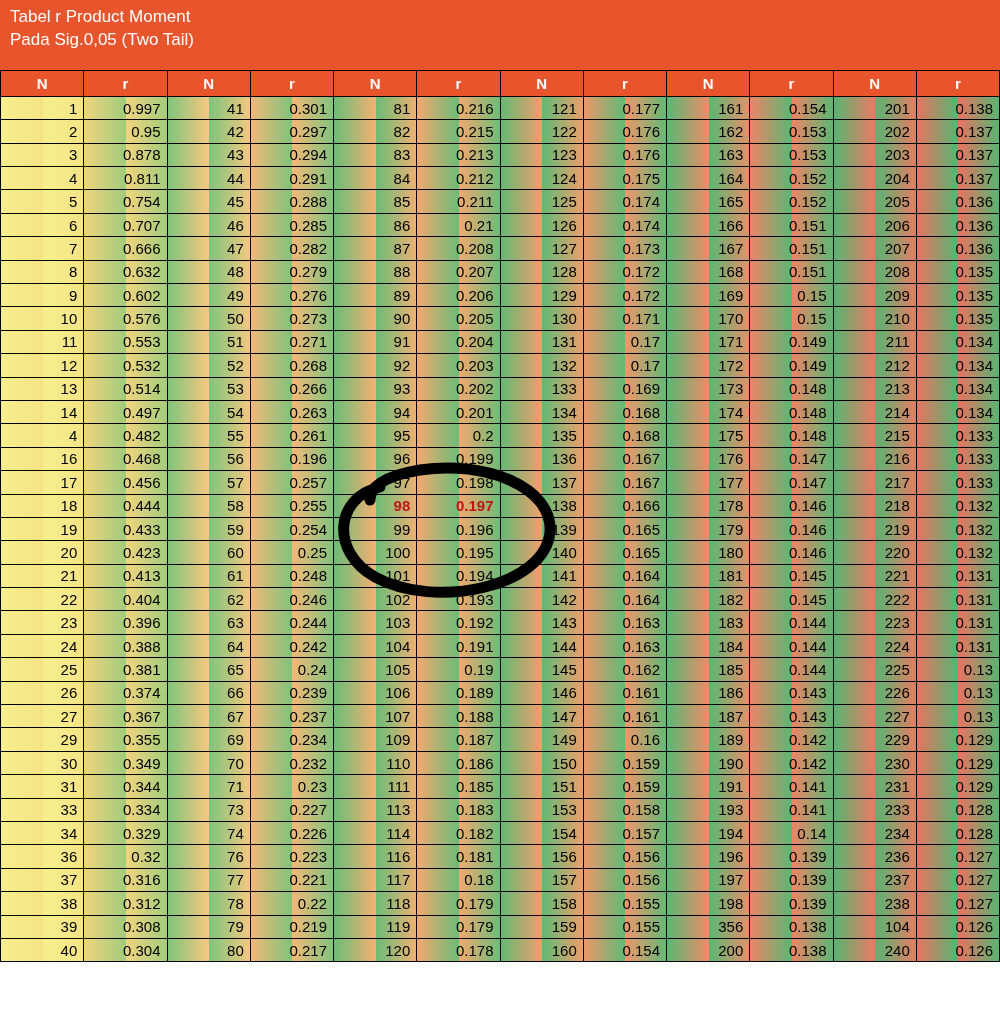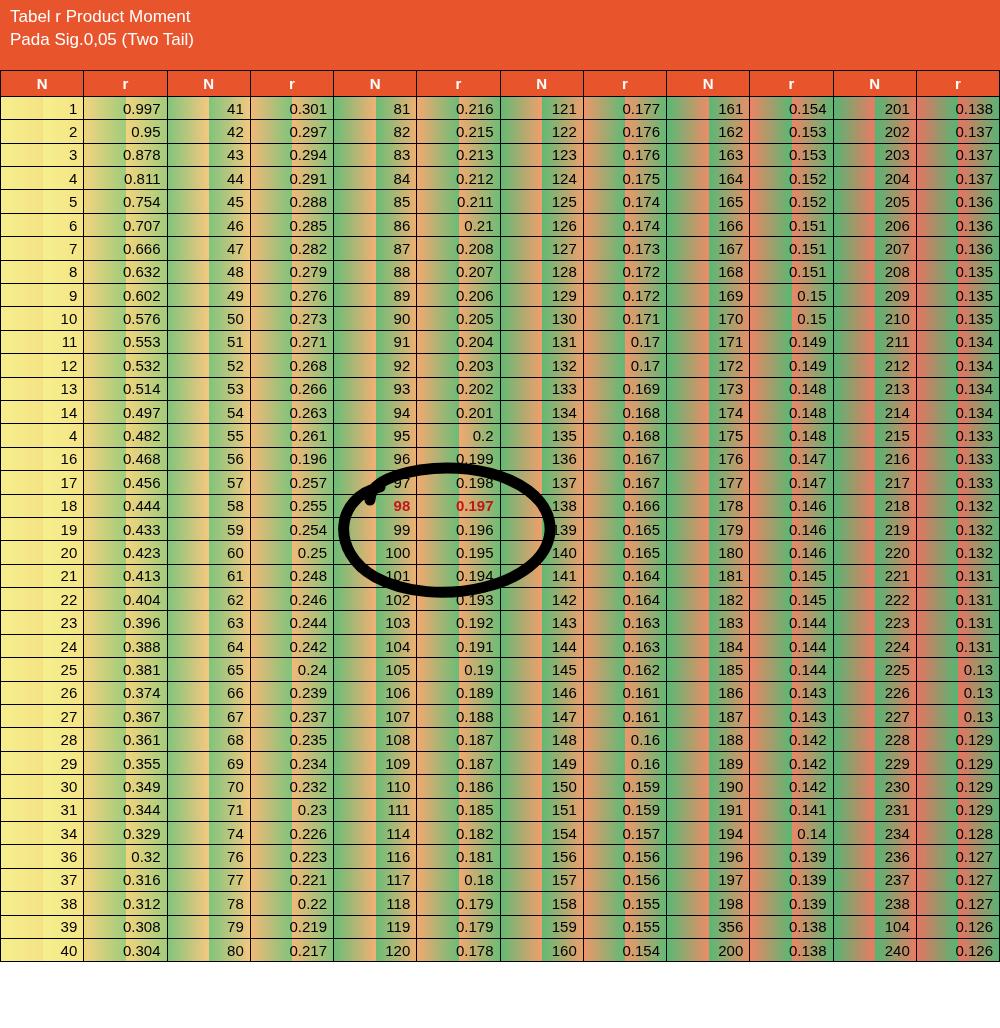--- a/index.html
+++ b/index.html
@@ -502,34 +502,20 @@
         <td colspan="2">107</td>
         <td colspan="2">0.188</td>
         <td colspan="2">147</td>
         <td colspan="2">0.161</td>
         <td colspan="2">187</td>
         <td colspan="2">0.143</td>
         <td colspan="2">227</td>
         <td colspan="2">0.13</td>
       </tr>
       <tr>
-        <td colspan="2">28</td>
-        <td colspan="2">0.361</td>
-        <td colspan="2">68</td>
-        <td colspan="2">0.235</td>
-        <td colspan="2">108</td>
-        <td colspan="2">0.187</td>
-        <td colspan="2">148</td>
-        <td colspan="2">0.16</td>
-        <td colspan="2">188</td>
-        <td colspan="2">0.142</td>
-        <td colspan="2">228</td>
-        <td colspan="2">0.129</td>
-      </tr>
-      <tr>
         <td colspan="2">29</td>
         <td colspan="2">0.355</td>
         <td colspan="2">69</td>
         <td colspan="2">0.234</td>
         <td colspan="2">109</td>
         <td colspan="2">0.187</td>
         <td colspan="2">149</td>
         <td colspan="2">0.16</td>
         <td colspan="2">189</td>
         <td colspan="2">0.142</td>
@@ -558,20 +544,34 @@
         <td colspan="2">111</td>
         <td colspan="2">0.185</td>
         <td colspan="2">151</td>
         <td colspan="2">0.159</td>
         <td colspan="2">191</td>
         <td colspan="2">0.141</td>
         <td colspan="2">231</td>
         <td colspan="2">0.129</td>
       </tr>
       <tr>
+        <td colspan="2">33</td>
+        <td colspan="2">0.334</td>
+        <td colspan="2">73</td>
+        <td colspan="2">0.227</td>
+        <td colspan="2">113</td>
+        <td colspan="2">0.183</td>
+        <td colspan="2">153</td>
+        <td colspan="2">0.158</td>
+        <td colspan="2">193</td>
+        <td colspan="2">0.141</td>
+        <td colspan="2">233</td>
+        <td colspan="2">0.128</td>
+      </tr>
+      <tr>
         <td colspan="2">34</td>
         <td colspan="2">0.329</td>
         <td colspan="2">74</td>
         <td colspan="2">0.226</td>
         <td colspan="2">114</td>
         <td colspan="2">0.182</td>
         <td colspan="2">154</td>
         <td colspan="2">0.157</td>
         <td colspan="2">194</td>
         <td colspan="2">0.14</td>

